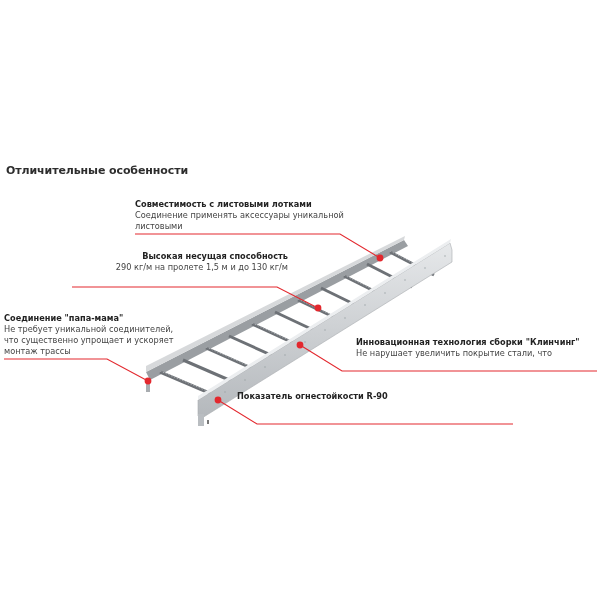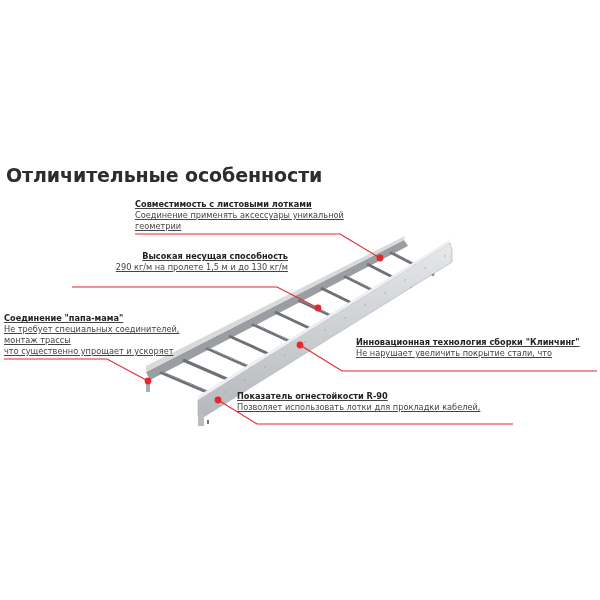--- a/index.html
+++ b/index.html
@@ -2,24 +2,24 @@
 <html><head>
 <meta charset="utf-8">
 <style>
   html, body { margin: 0; padding: 0; }
   body {
     width: 600px; height: 600px; background: #ffffff; position: relative; overflow: hidden;
     font-family: "DejaVu Sans", sans-serif; color: #3a3a3a;
   }
   .page-title {
     position: absolute; left: 6px; top: 164px;
-    font-family: "DejaVu Sans", sans-serif; font-weight: bold; font-size: 19px; color: #2d2d2d;
+    font-family: "DejaVu Sans", sans-serif; font-weight: bold; font-size: 11px; color: #2d2d2d;
     letter-spacing: -0.1px;
   }
-  .callout { position: absolute; font-size: 8.2px; line-height: 11px; color: #444; text-decoration: underline; }
+  .callout { position: absolute; font-size: 8.2px; line-height: 11px; color: #444; }
   .callout .c-title { font-weight: bold; color: #222; }
   .callout.right { text-align: left; }
   svg.overlay { position: absolute; left: 0; top: 0; }
 </style>
 </head>
 <body>
 
 <div class="page-title">Отличительные особенности</div>
 
 <svg class="overlay" width="600" height="600" viewBox="0 0 600 600">
@@ -92,36 +92,35 @@
     <circle cx="318" cy="308" r="3.4"></circle>
     <circle cx="148" cy="381" r="3.4"></circle>
     <circle cx="300" cy="345" r="3.4"></circle>
     <circle cx="218" cy="400" r="3.4"></circle>
   </g>
 </svg>
 
 <div class="callout" style="left:135px; top:199px; width:220px;">
   <div class="c-title">Совместимость с листовыми лотками</div>
   <div>Соединение применять аксессуары уникальной</div>
-  <div>геометрии</div>
+  <div>листовыми</div>
 </div>
 
 <div class="callout" style="left:68px; top:251px; width:220px;text-align:right;">
   <div class="c-title">Высокая несущая способность</div>
   <div>290 кг/м на пролете 1,5 м и до 130 кг/м</div>
 </div>
 
 <div class="callout" style="left:4px; top:313px; width:180px;">
   <div class="c-title">Соединение "папа-мама"</div>
-  <div>Не требует специальных соединителей,</div>
+  <div>Не требует уникальной соединителей,</div>
+  <div>что существенно упрощает и ускоряет</div>
   <div>монтаж трассы</div>
-  <div>что существенно упрощает и ускоряет</div>
 </div>
 
 <div class="callout right" style="right:4px; top:337px; width:240px;">
   <div class="c-title">Инновационная технология сборки "Клинчинг"</div>
   <div>Не нарушает увеличить покрытие стали, что</div>
 </div>
 
 <div class="callout right" style="right:103px; top:391px; width:260px;">
   <div class="c-title">Показатель огнестойкости R-90</div>
-  <div>Позволяет использовать лотки для прокладки кабелей,</div>
 </div>
 
 </body></html>

